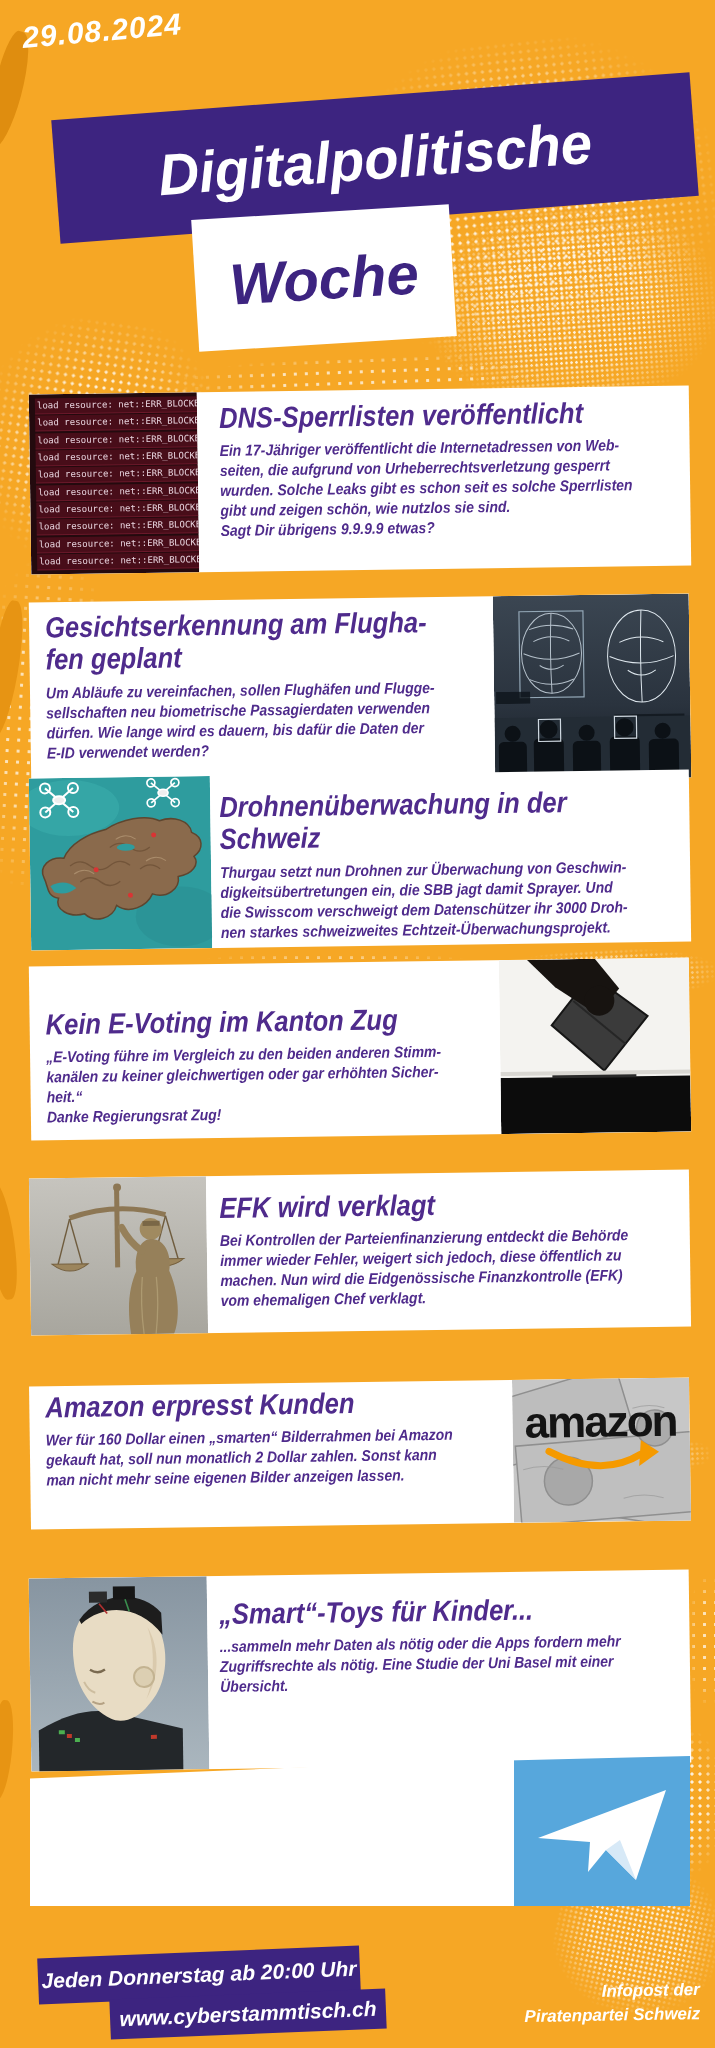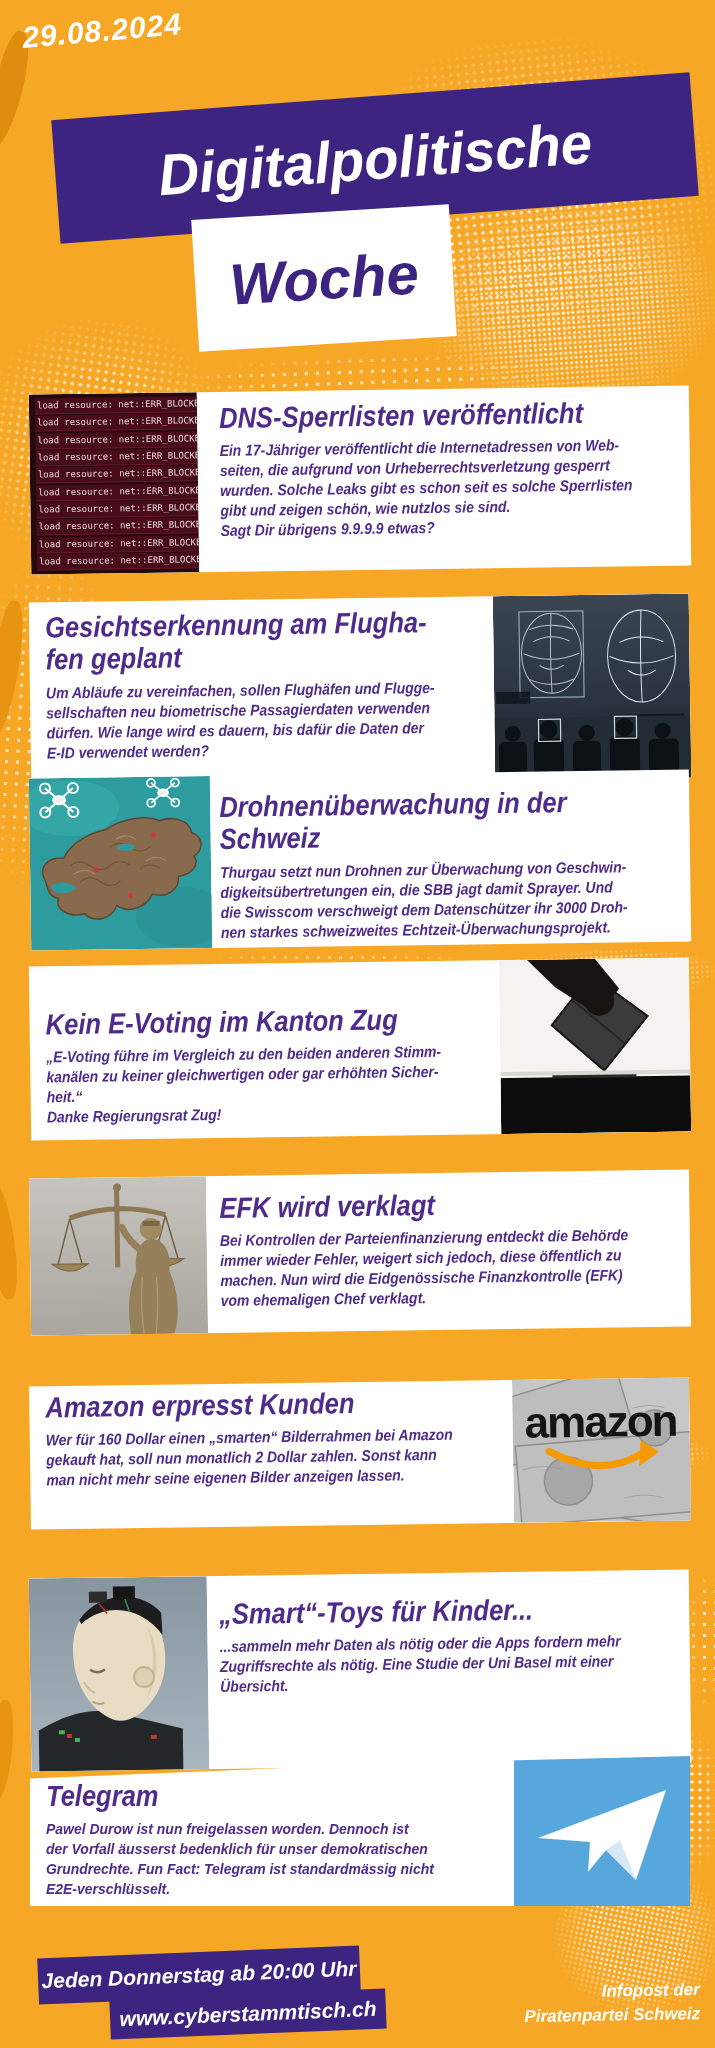--- a/index.html
+++ b/index.html
@@ -410,27 +410,20 @@
   <section class="card c8 tir">
     <div class="img right">
       <svg viewBox="0 0 176 150" preserveAspectRatio="none">
         <rect width="176" height="150" fill="#57A7DC"></rect>
         <g>
           <polygon points="24,82 152,34 122,124 92,94 74,116 76,86" fill="#FFFFFF"></polygon>
           <polygon points="92,94 122,124 106,84" fill="#D7E9F7"></polygon>
         </g>
       </svg>
     </div>
-    <div class="txt">
-      <h2 class="title">Telegram</h2>
-      <p class="body">Pawel Durow ist nun freigelassen worden. Dennoch ist
-der Vorfall äusserst bedenklich für unser demokratischen
-Grundrechte. Fun Fact: Telegram ist standardmässig nicht
-E2E-verschlüsselt.</p>
-    </div>
   </section>
 
   <div class="ribbon r1">
     <span>Jeden Donnerstag ab 20:00 Uhr</span>
   </div>
   <div class="ribbon r2">
     <span>www.cyberstammtisch.ch</span>
   </div>
   <div class="credit">Infopost der
 Piratenpartei Schweiz</div>

